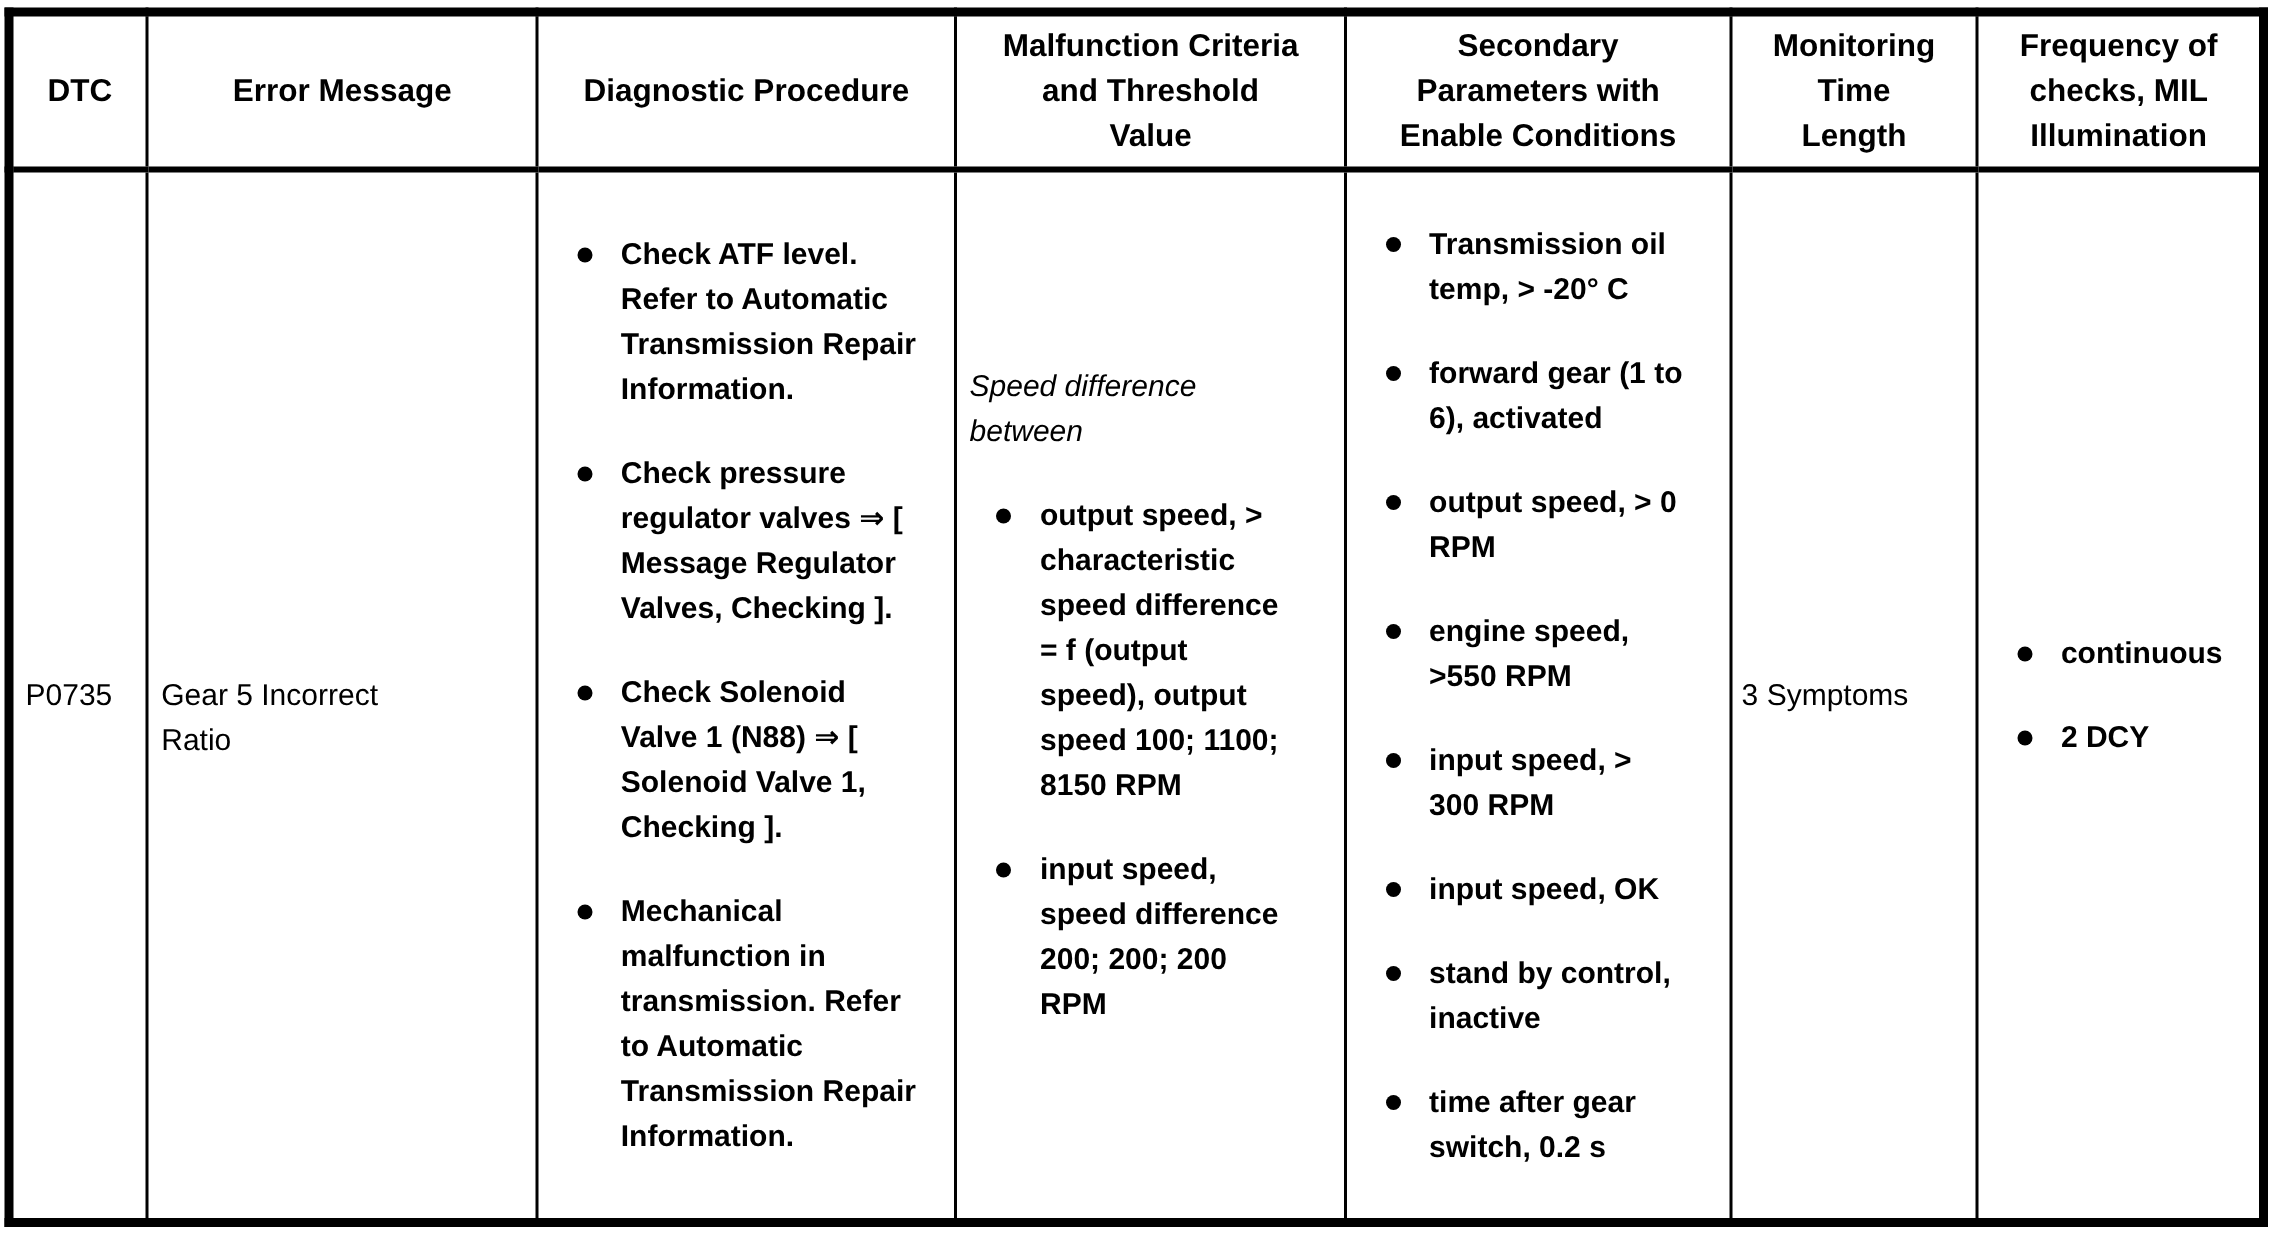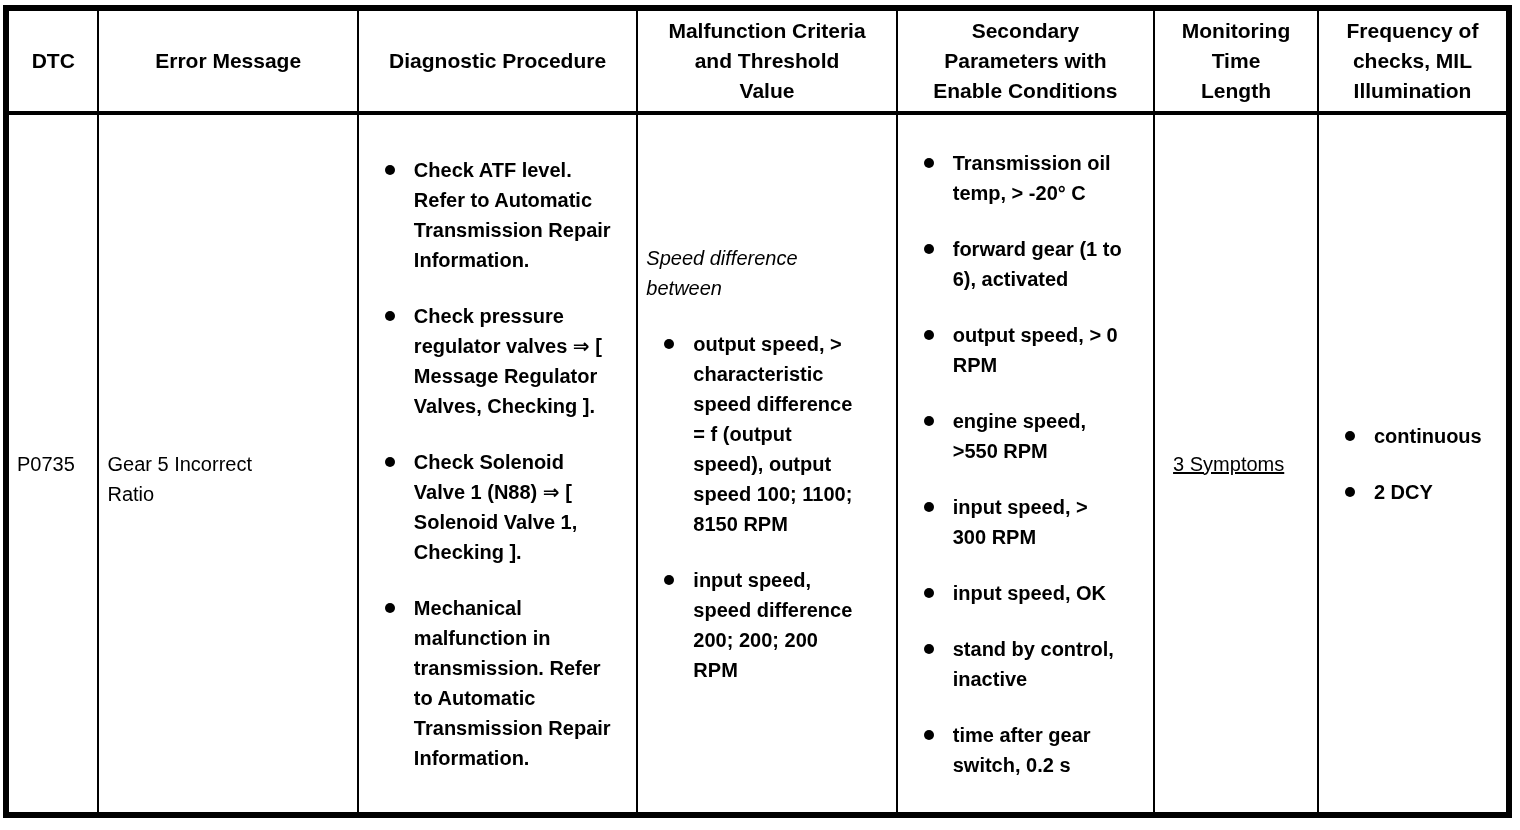--- a/index.html
+++ b/index.html
@@ -45,21 +45,21 @@
   td {
     font-size: 20px;
     line-height: 30px;
     text-align: left;
   }
   td.c-dtc   { padding: 0 4px 0 8px; }
   td.c-err   { padding: 0 8px; }
   td.c-diag  { padding: 0 24px 0 8px; }
   td.c-mal   { padding: 0 32px 0 8px; }
   td.c-sec   { padding: 0 30px 0 8px; }
-  td.c-mon   { padding: 0 4px 0 18px; text-decoration: underline; }
+  td.c-mon   { padding: 0 4px 0 6px; }
   td.c-freq  { padding: 0 8px 0 8px; }
 
   .err-text { display: inline-block; max-width: 175px; margin-top: 30px; }
 
   ul.blist {
     list-style: none;
     margin: 0;
     padding: 0 0 0 18px;
     font-weight: bold;
   }

